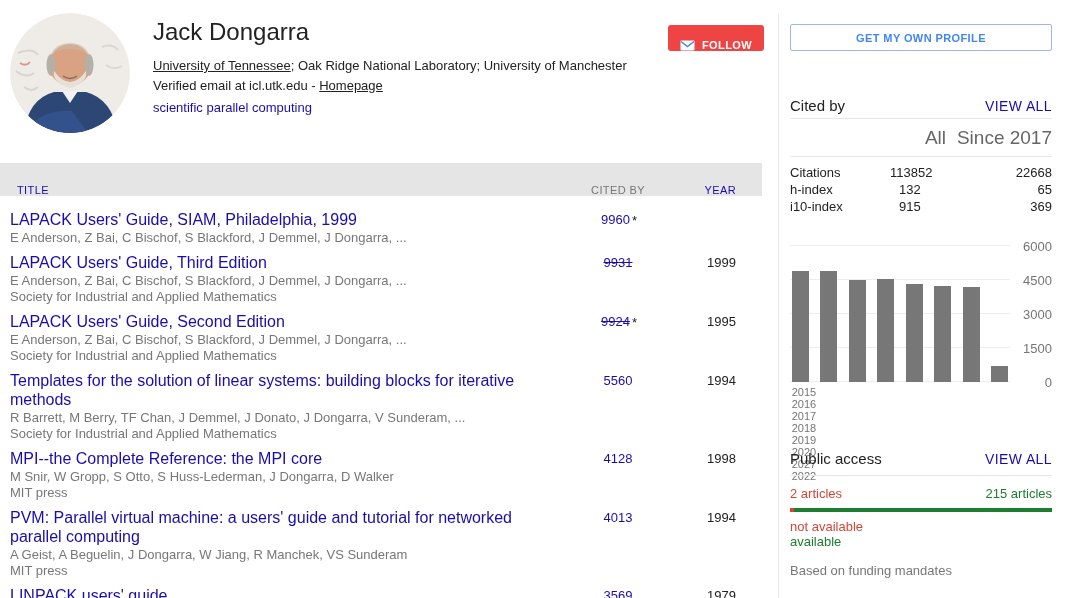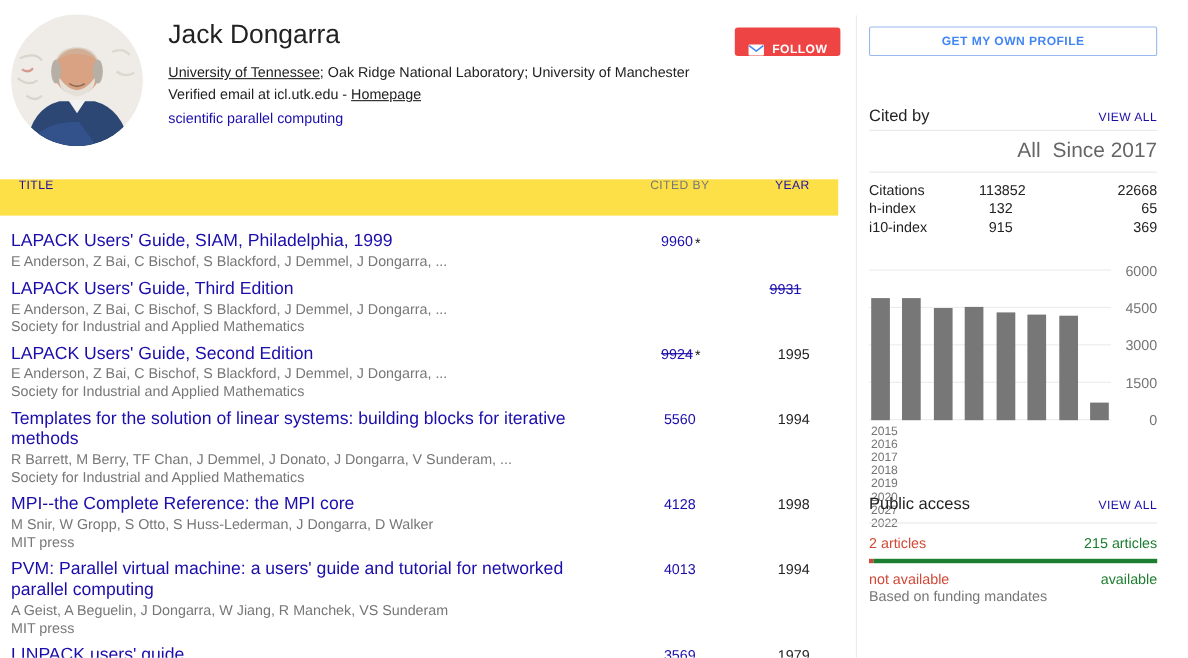--- a/index.html
+++ b/index.html
@@ -22,21 +22,21 @@
   .follow-btn { position:absolute; left:668px; top:25px; height:26px;
     background:#ef4444; border:none; border-radius:3px; color:#fff;
     font-size:11px; font-weight:bold; letter-spacing:.4px; padding:0 12px;
     display:flex; align-items:flex-end; gap:7px; cursor:pointer;
     font-family:"Liberation Sans",sans-serif; }
 
   .divider { position:absolute; left:778px; top:14px; bottom:0; width:1px; background:#e8e8e8; }
 
   
   .pub-head { position:absolute; left:0; top:163px; width:762px; height:33px;
-    background:#fde047; display:flex; align-items:flex-start; font-size:11px; letter-spacing:.4px; }
+    background:#e5e5e5; display:flex; align-items:flex-end; font-size:11px; letter-spacing:.4px; }
   .col-title { flex:1; padding-left:17px; color:#1a0dab; }
   .col-cited { width:96px; text-align:center; }
   .col-year { width:96px; text-align:right; padding-right:26px; }
   .pub-head .col-cited { color:#777; }
   .pub-head .col-year { color:#1a0dab; }
 
   .pubs { position:absolute; left:0; top:196px; width:762px; padding-top:8px; }
   .pub-row { display:flex; padding:6px 0 2px; }
   .pub-main { flex:1; padding-left:10px; padding-right:20px; }
   .pub-title { display:inline-block; font-size:16px; line-height:19px; color:#1a0dab; }
@@ -50,21 +50,21 @@
   .pub-row .col-year { font-size:13px; color:#222; padding-top:2px; }
 
   
   .sidebar { position:absolute; left:790px; top:0; width:262px; height:598px; }
   .gmop-btn { position:absolute; top:24px; left:0; width:262px; height:27px;
     background:#fff; border:1px solid #9ab8f0; border-radius:2px; color:#4285f4;
     font-size:11px; font-weight:bold; letter-spacing:.4px; cursor:pointer;
     font-family:"Liberation Sans",sans-serif; }
   .section-head { display:flex; justify-content:space-between; align-items:baseline; }
   .section-title { font-size:15px; color:#222; }
-  .view-all { font-size:11px; letter-spacing:.4px; color:#1a0dab; }
+  .view-all { font-size:14px; letter-spacing:.4px; color:#1a0dab; }
 
   .cited-by { position:absolute; top:97px; left:0; width:262px; }
   .cb-cols { margin-top:4px; border-top:1px solid #e8e8e8; border-bottom:1px solid #e8e8e8;
     padding:8px 0 7px; display:flex; font-size:19px; color:#666; }
   .cb-rows { padding:7px 0; font-size:13px; }
   .cb-row { display:flex; line-height:17px;gap:40px; }
   .cb-label { width:80px; color:#222; }
   .cb-all { flex:1; text-align:right; }
   .cb-since { width:106px; text-align:right; }
 
@@ -81,22 +81,22 @@
   .chart-xlabels { display:flex; justify-content:space-between; margin-top:4px; padding:0 0;flex-direction:column; }
   .xtick { width:28px; text-align:center; font-size:11px; color:#757575; }
 
   
   .public-access { position:absolute; top:450px; left:0; width:262px; }
   .pa-counts { margin-top:8px; border-top:1px solid #e8e8e8; padding-top:10px;
     display:flex; justify-content:space-between; font-size:13px; }
   .pa-bar { margin-top:7px; height:4px; width:100%; display:flex; }
   .pa-bar-red { width:4px; height:100%; }
   .pa-bar-green { flex:1; height:100%; }
-  .pa-labels { margin-top:7px; display:flex; justify-content:space-between; font-size:13px; }
-  .pa-note { font-size:13px; color:#777; }
+  .pa-labels { margin-top:7px; display:flex; justify-content:space-between; font-size:13px;flex-direction:column; }
+  .pa-note { margin-top:14px; font-size:13px; color:#777; }
   .red-text { color:#d14836; }
   .green-text { color:#1d7d30; }
 </style>
 </head>
 <body>
 
 <div class="page">
 
   <div class="avatar">
     <svg width="120" height="120" viewBox="0 0 120 120">
@@ -152,20 +152,21 @@
         <div class="pub-authors">E Anderson, Z Bai, C Bischof, S Blackford, J Demmel, J Dongarra, ...</div>
         </div>
       <div class="col-cited"><a><span>9960</span></a><span class="star">*</span></div>
       <div class="col-year"></div>
     </div>
     <div class="pub-row">
       <div class="pub-main"><a class="pub-title">LAPACK Users' Guide, Third Edition</a>
         <div class="pub-authors">E Anderson, Z Bai, C Bischof, S Blackford, J Demmel, J Dongarra, ...</div>
         <div class="pub-venue">Society for Industrial and Applied Mathematics</div></div>
       <div class="col-cited"><a class="struck"><span>9931</span></a></div>
+      <div class="col-year">1999</div>
     </div>
     <div class="pub-row">
       <div class="pub-main"><a class="pub-title">LAPACK Users' Guide, Second Edition</a>
         <div class="pub-authors">E Anderson, Z Bai, C Bischof, S Blackford, J Demmel, J Dongarra, ...</div>
         <div class="pub-venue">Society for Industrial and Applied Mathematics</div></div>
       <div class="col-cited"><a class="struck"><span>9924</span></a><span class="star">*</span></div>
       <div class="col-year">1995</div>
     </div>
     <div class="pub-row">
       <div class="pub-main"><a class="pub-title">Templates for the solution of linear systems: building blocks for iterative methods</a>

